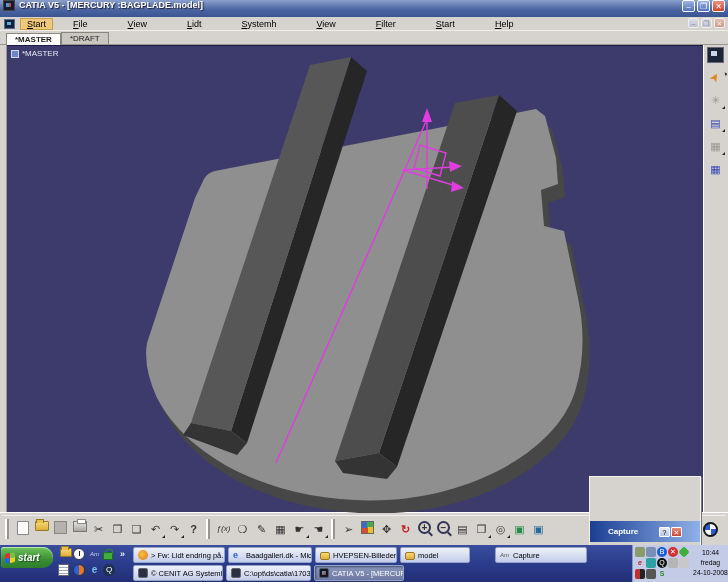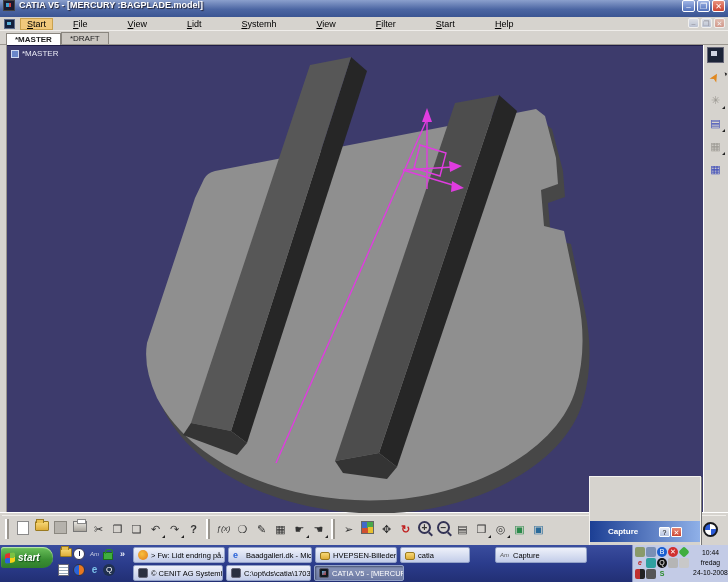--- a/index.html
+++ b/index.html
@@ -354,21 +354,21 @@
         <div class="task-btn" style="width:84px">
           <div class="tbi tbi-ie">e</div>
           <span>Baadgalleri.dk - Micro...</span>
         </div>
         <div class="task-btn" style="width:82px">
           <div class="tbi tbi-folder"></div>
           <span>HVEPSEN-Billeder</span>
         </div>
         <div class="task-btn" style="width:70px">
           <div class="tbi tbi-folder"></div>
-          <span>catia</span>
+          <span>model</span>
         </div>
         <div class="task-btn" style="width:92px;margin-left:22px">
           <div class="tbi tbi-flex">Am</div>
           <span>Capture</span>
         </div>
       </div>
       <div class="tb-row">
         <div class="task-btn" style="width:90px">
           <div class="tbi tbi-dark"></div>
           <span>© CENIT AG Systemh...</span>

